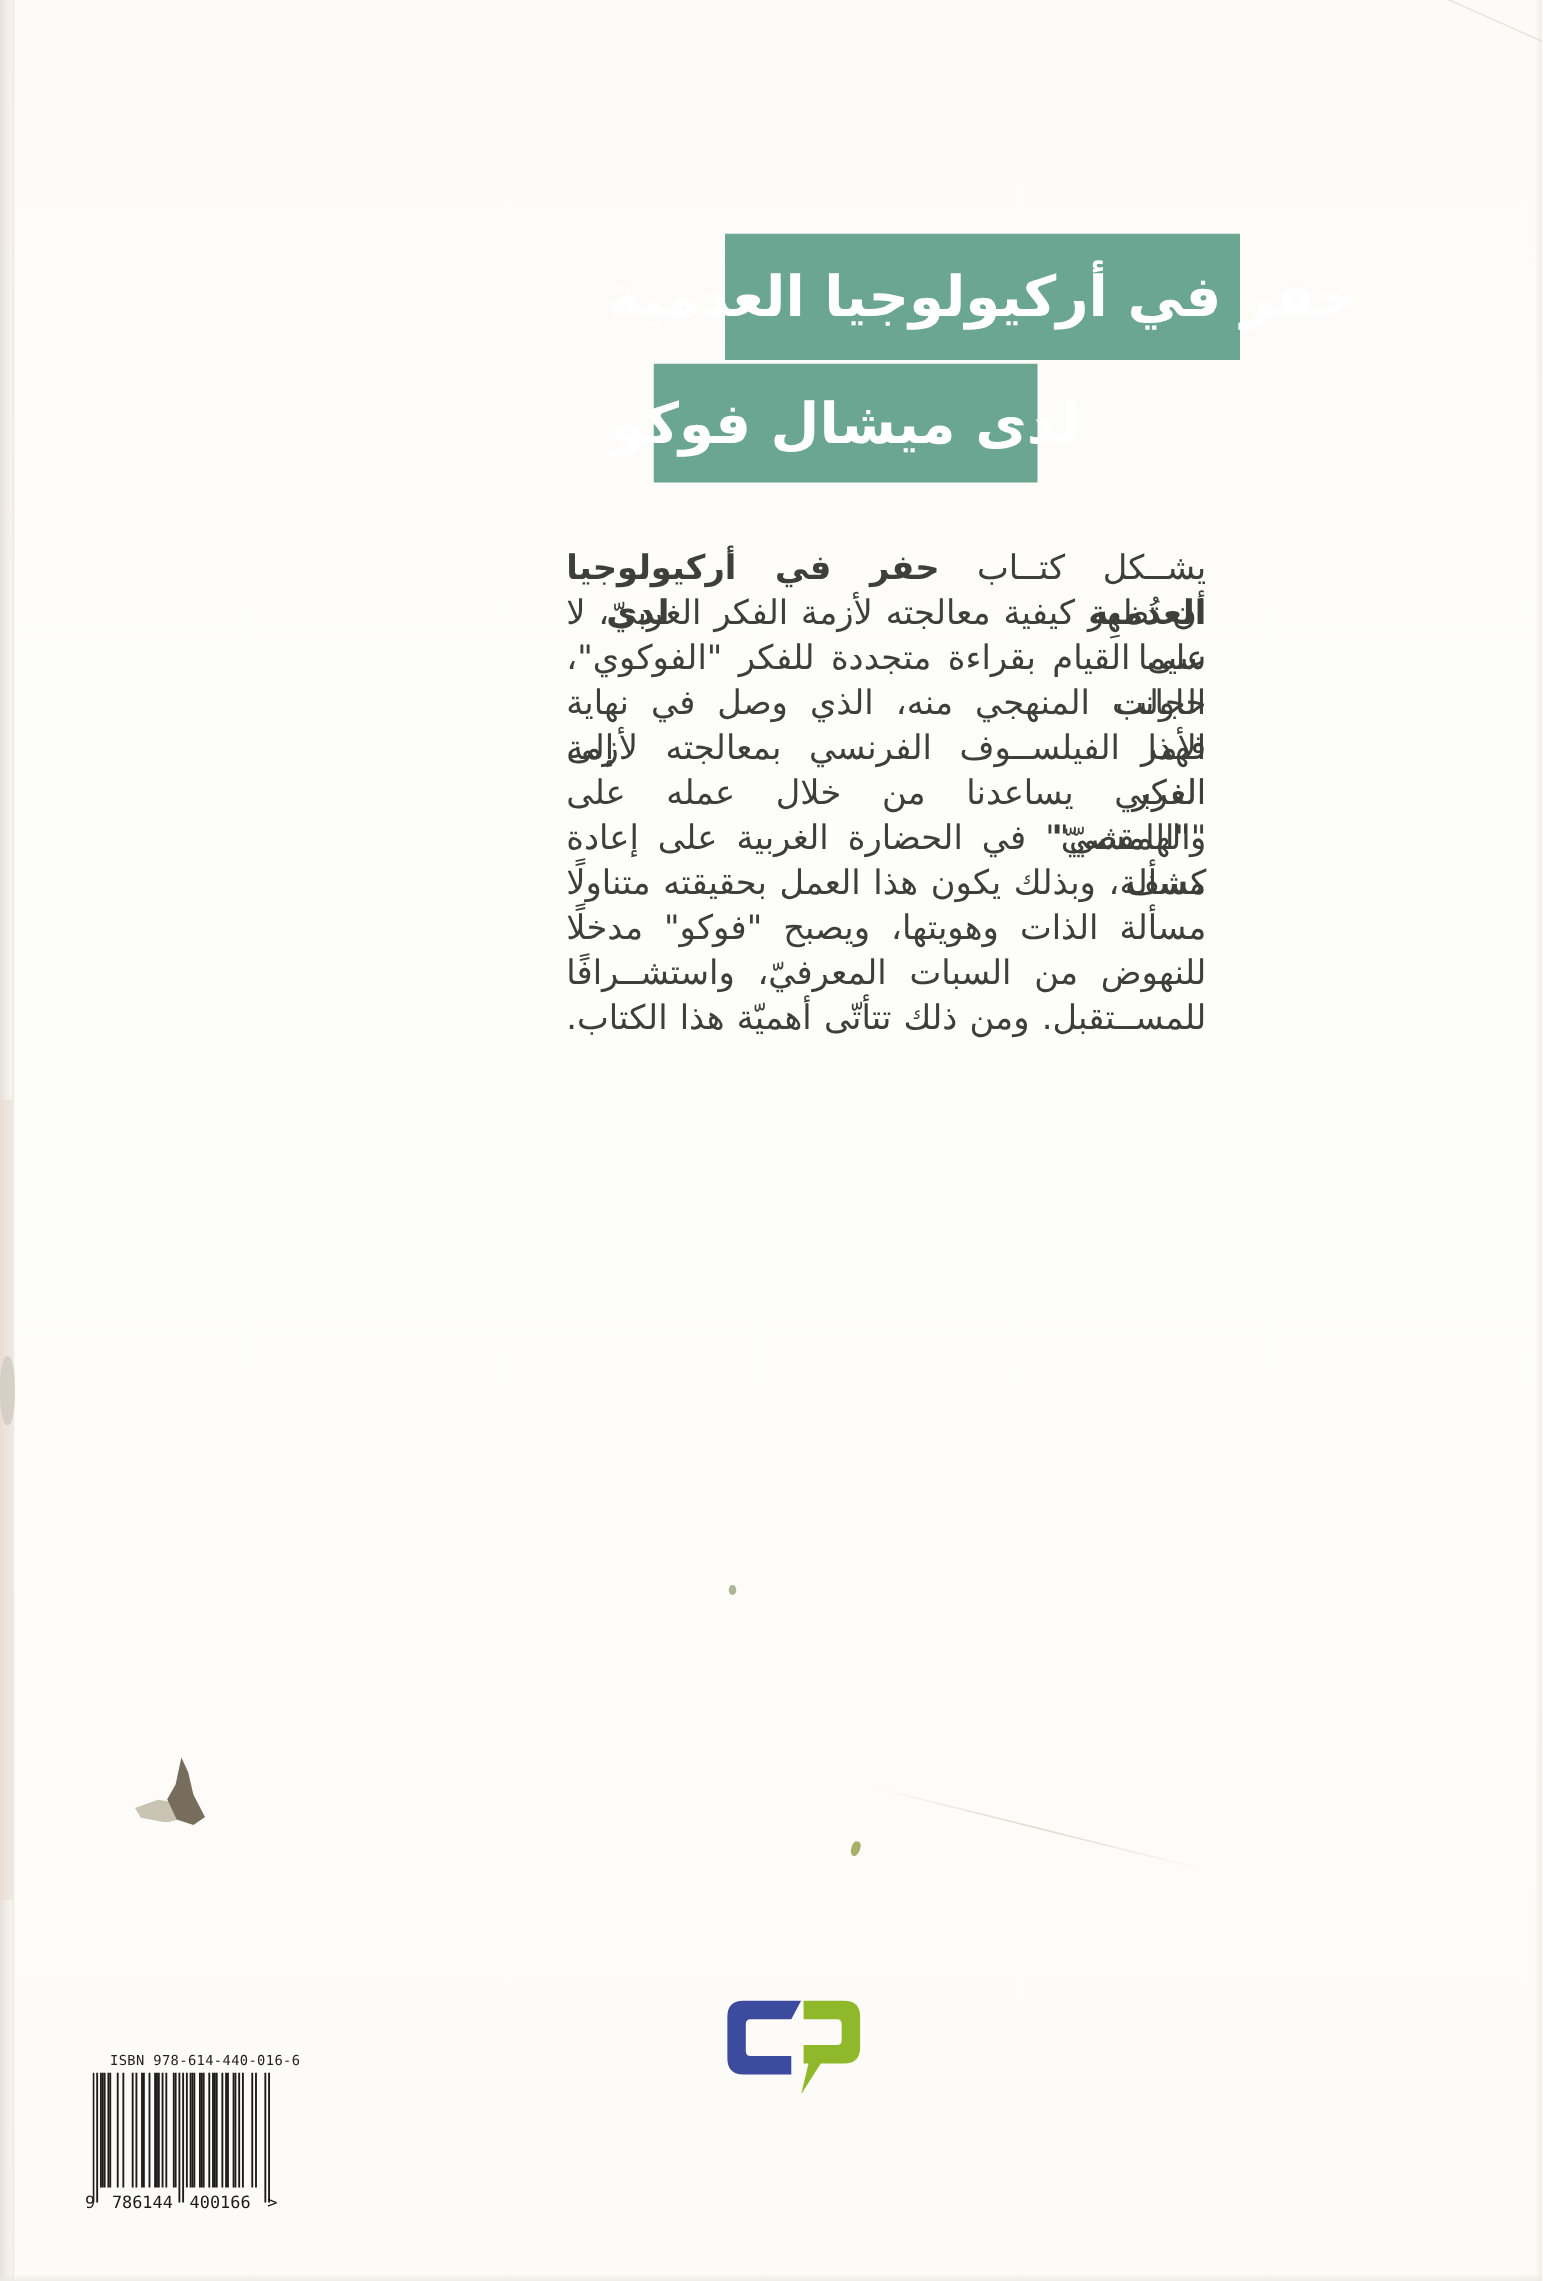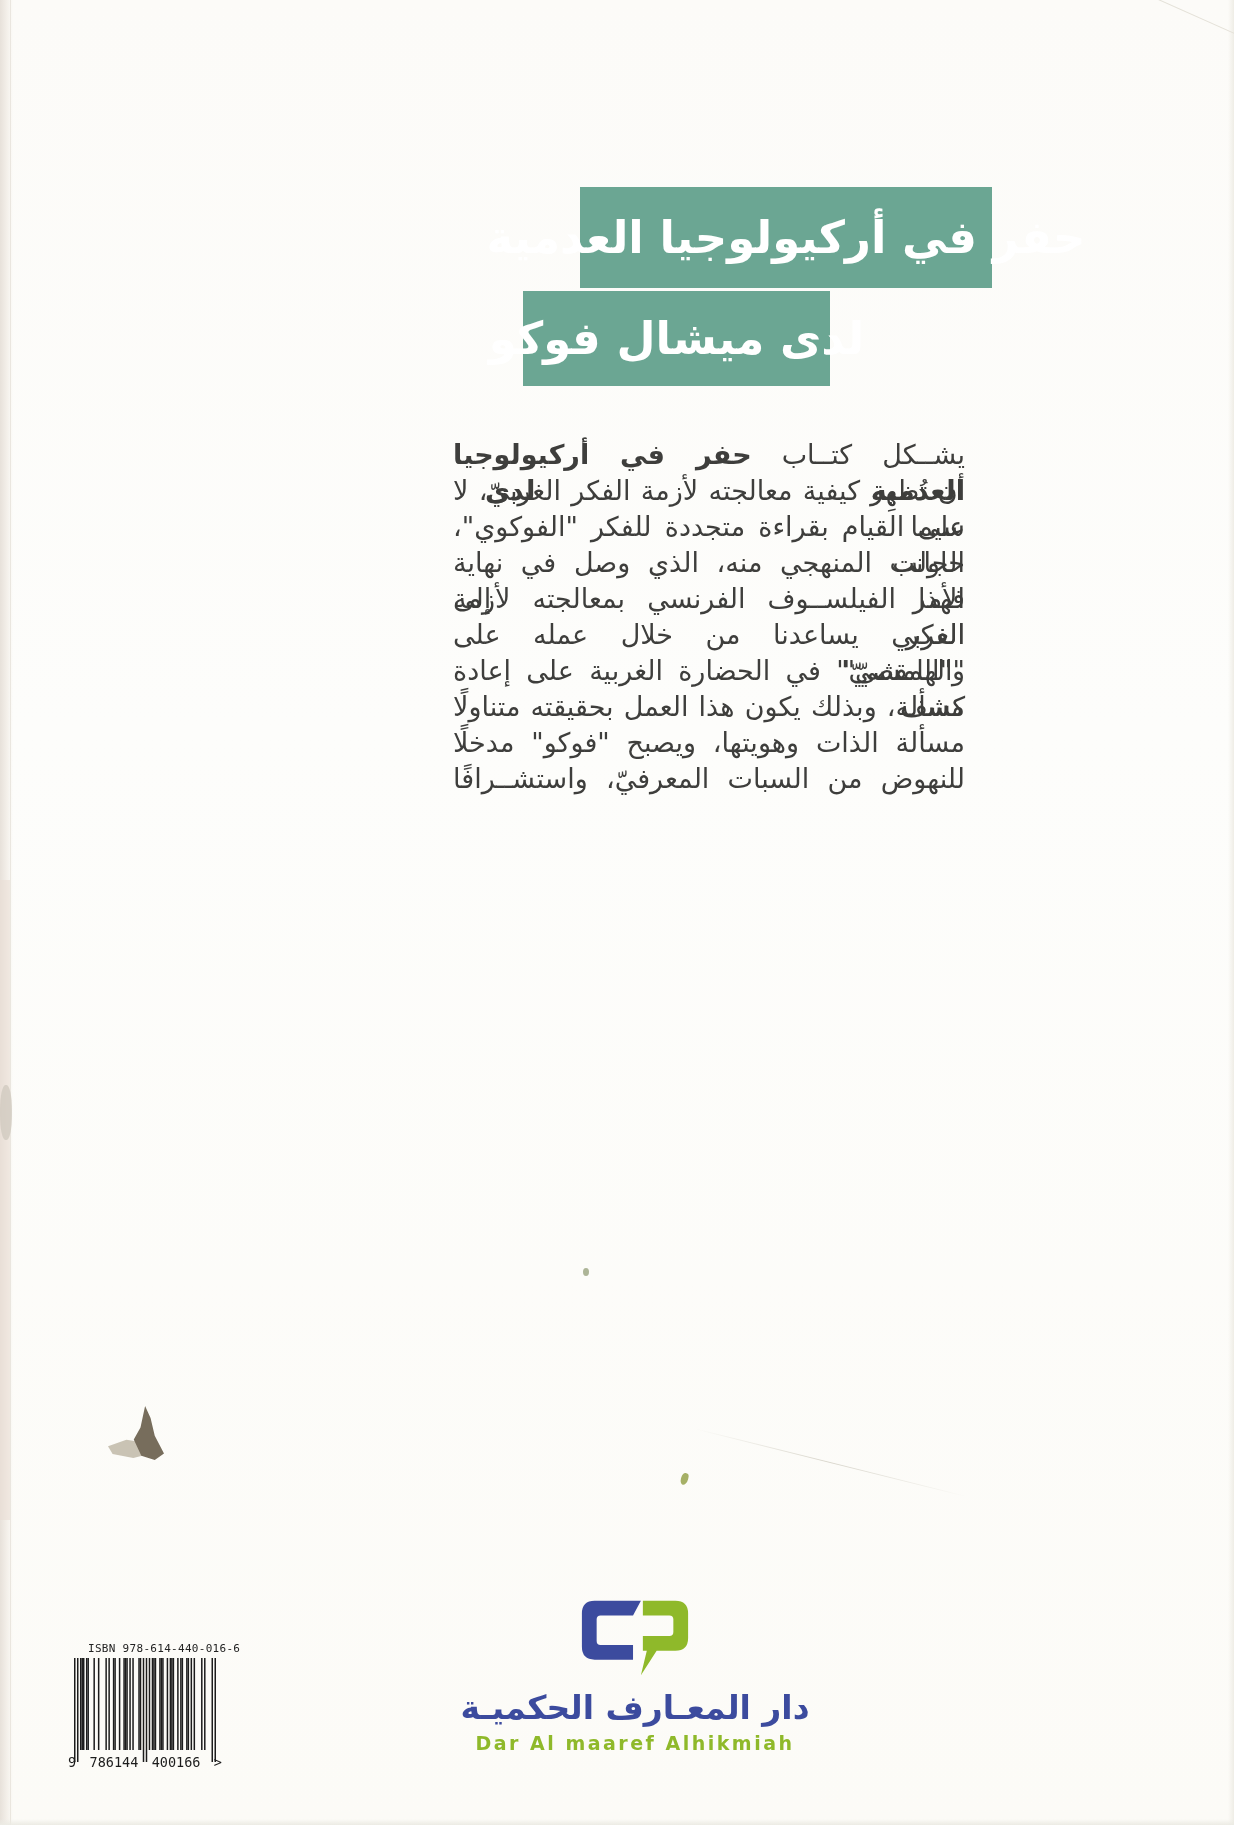--- a/index.html
+++ b/index.html
@@ -98,20 +98,21 @@
     <div class="syn-line"><span>يشــكل كتــاب </span><span class="syn-bold">حفر في أركيولوجيا العدمية لدى</span><span></span></div>
     <div class="syn-line"><span>أن تُظهِر كيفية معالجته لأزمة الفكر الغربيّ، لا سيما</span></div>
     <div class="syn-line"><span>على القيام بقراءة متجددة للفكر "الفوكوي"، حاولت</span></div>
     <div class="syn-line"><span>الجانب المنهجي منه، الذي وصل في نهاية الأمر إلى</span></div>
     <div class="syn-line"><span>فهذا الفيلســوف الفرنسي بمعالجته لأزمة الفكر</span></div>
     <div class="syn-line"><span>الغربي يساعدنا من خلال عمله على "الهامشيّ"</span></div>
     <div class="syn-line"><span>و"المقصيّ" في الحضارة الغربية على إعادة كشف</span></div>
     <div class="syn-line"><span>مسألة، وبذلك يكون هذا العمل بحقيقته متناولًا</span></div>
     <div class="syn-line"><span>مسألة الذات وهويتها، ويصبح "فوكو" مدخلًا</span></div>
     <div class="syn-line"><span>للنهوض من السبات المعرفيّ، واستشــرافًا</span></div>
+    <div class="syn-line"><span>للمســتقبل. ومن ذلك تتأتّى أهميّة هذا الكتاب.</span></div>
   </div>
 
   <div class="barcode">
     <div class="bc-label">ISBN 978-614-440-016-6</div>
     <svg class="bc-bars" viewBox="0 0 142.5 106" preserveAspectRatio="none">
       <g id="bars">
           <rect x="0.00" y="0" width="1.5" height="104"></rect>
           <rect x="3.00" y="0" width="1.5" height="104"></rect>
           <rect x="6.00" y="0" width="1.5" height="92"></rect>
           <rect x="7.50" y="0" width="1.5" height="92"></rect>
@@ -166,18 +167,14 @@
     </div>
   </div>
 
   <div class="logo-wrap">
     <svg viewBox="0 0 120 84" width="118" height="84">
       <path d="M 66 4 H 19 Q 6 4 6 17 V 51 Q 6 64 19 64 H 58 V 49 H 25 Q 21 49 21 45 V 23 Q 21 19 25 19 H 58 L 66 4 Z" fill="#3C4B9E"></path>
       <path fill-rule="evenodd" d="M 68 4 H 101 Q 114 4 114 17 V 42 Q 114 55 101 55 H 82 L 66 80 L 72 55 H 68 Z M 68 19 H 95 Q 99 19 99 23 V 36 Q 99 40 95 40 H 68 Z" fill="#8FB92A"></path>
     </svg>
   </div>
 
-  <div class="publisher">
-    <div class="pub-ar">دار المعـارف الحكميـة</div>
-    <div class="pub-en">Dar Al maaref Alhikmiah</div>
-  </div>
 
 </div>
 
 </body></html>

